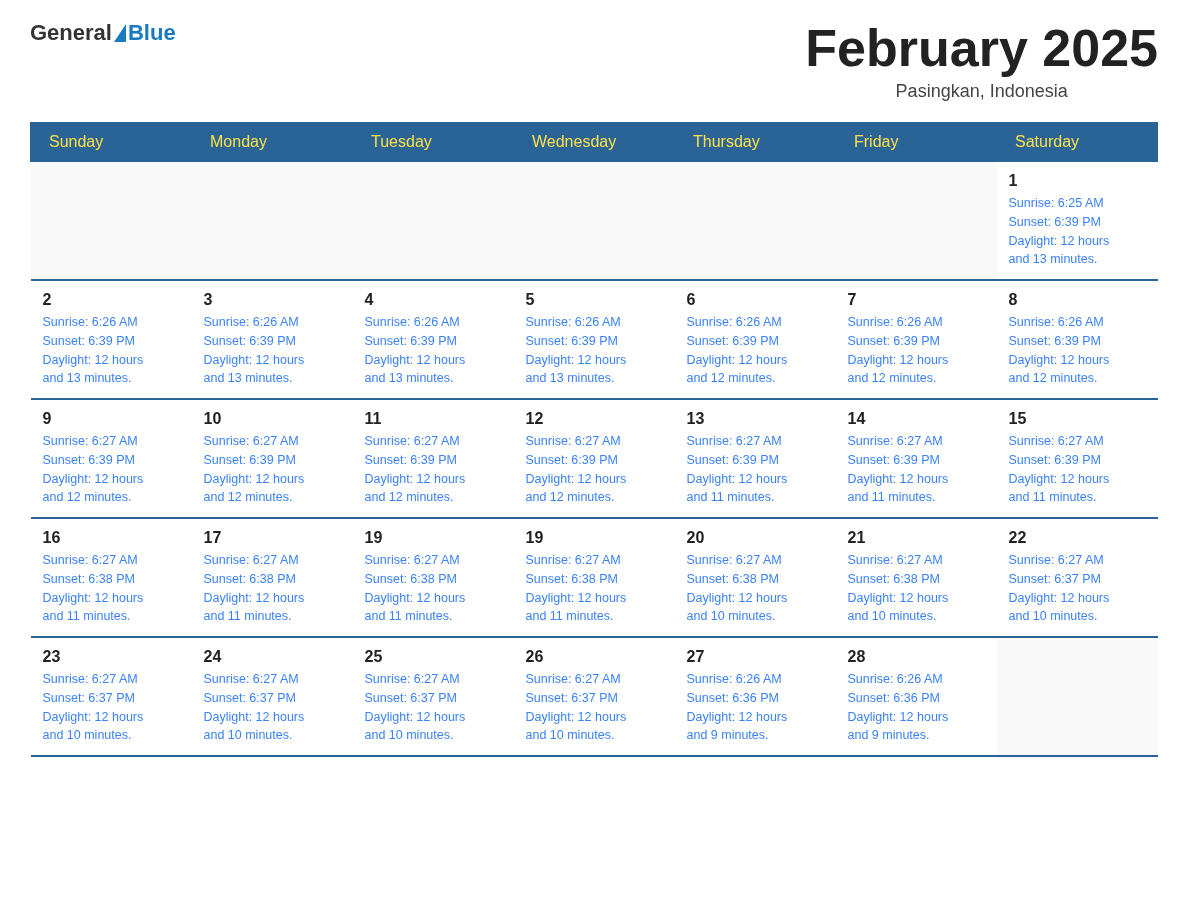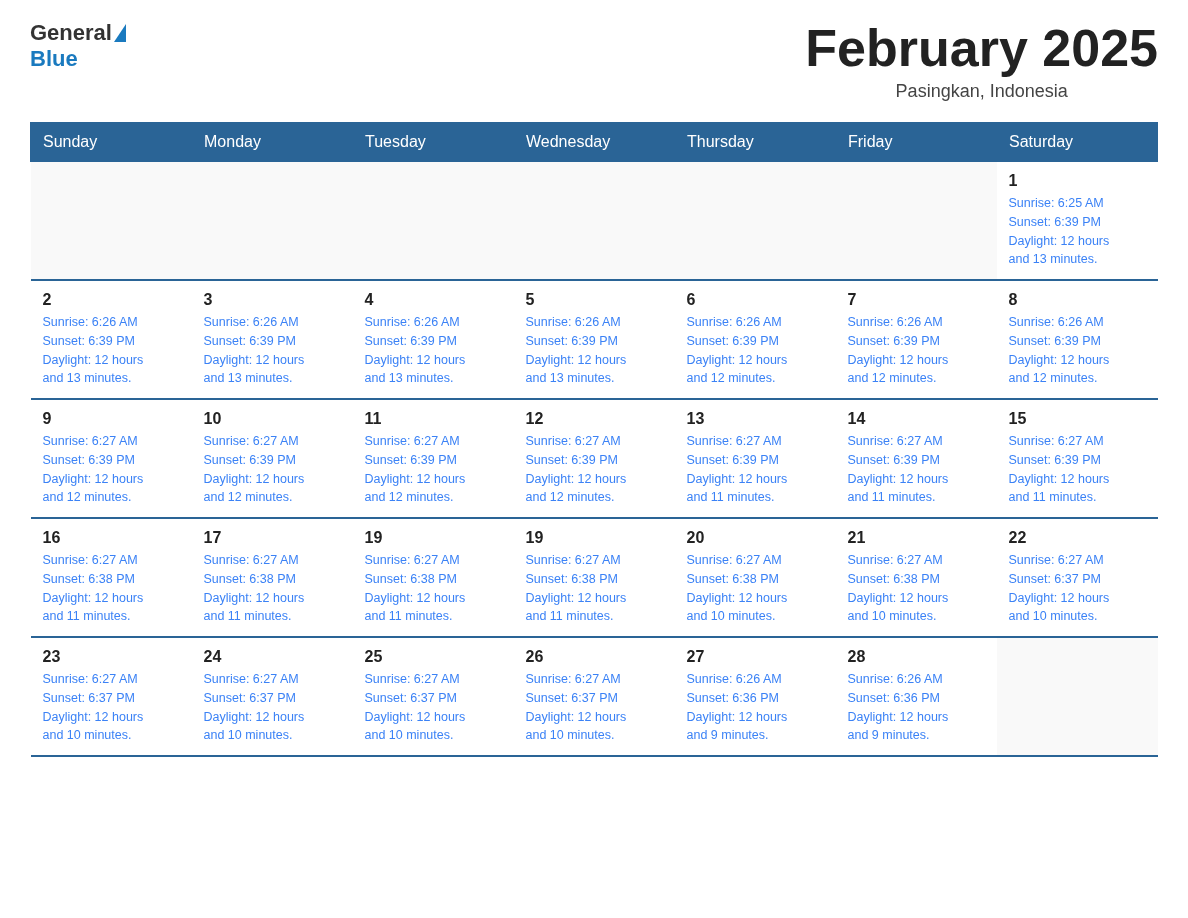--- a/index.html
+++ b/index.html
@@ -11,21 +11,21 @@
       min-height: 918px;
     }
     .header {
       display: flex;
       justify-content: space-between;
       align-items: flex-start;
       margin-bottom: 20px;
     }
     .logo {
       display: flex;
-      flex-direction: column;
+      flex-direction: row;
       align-items: flex-start;
     }
     .logo-top {
       display: flex;
       align-items: center;
       font-size: 22px;
       font-weight: bold;
       color: #333;
     }
     .logo-general { color: #333; }
@@ -59,22 +59,22 @@
       font-weight: normal;
       color: #444;
       margin-top: 4px;
     }
     .calendar {
       width: 100%;
       border-collapse: collapse;
     }
     .calendar thead tr th {
       background-color: #2a6496;
-      color: #ffffff;
-      padding: 10px 12px;
+      color: #fde047;
+      padding: 10px 18px;
       text-align: left;
       font-size: 16px;
       font-weight: normal;
       border: 1px solid #2a6496;
     }
     .calendar tbody tr {
       border-bottom: 2px solid #2a6496;
     }
     .calendar tbody tr td {
       vertical-align: top;

